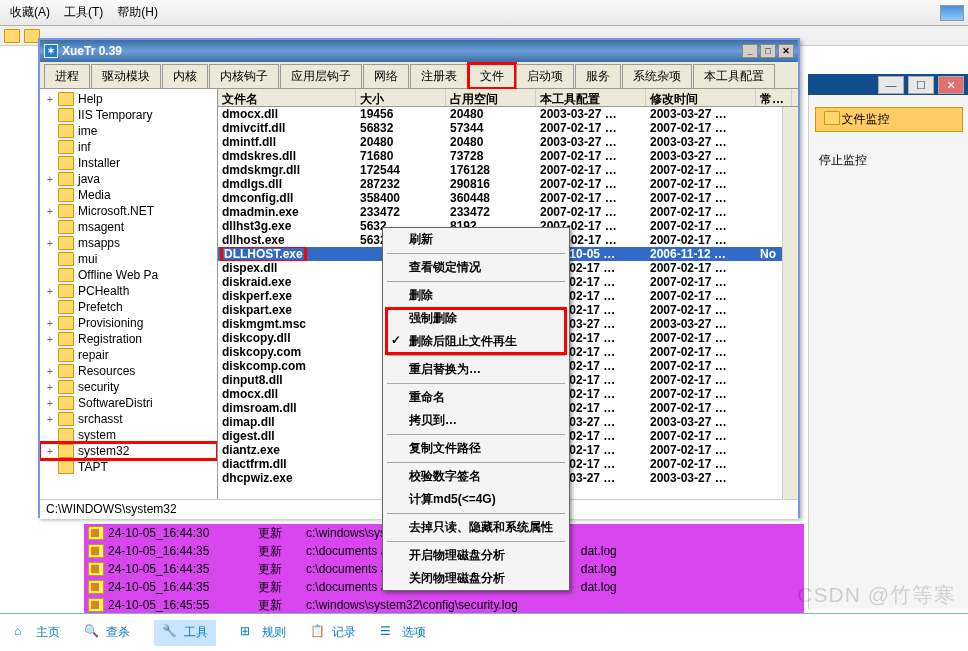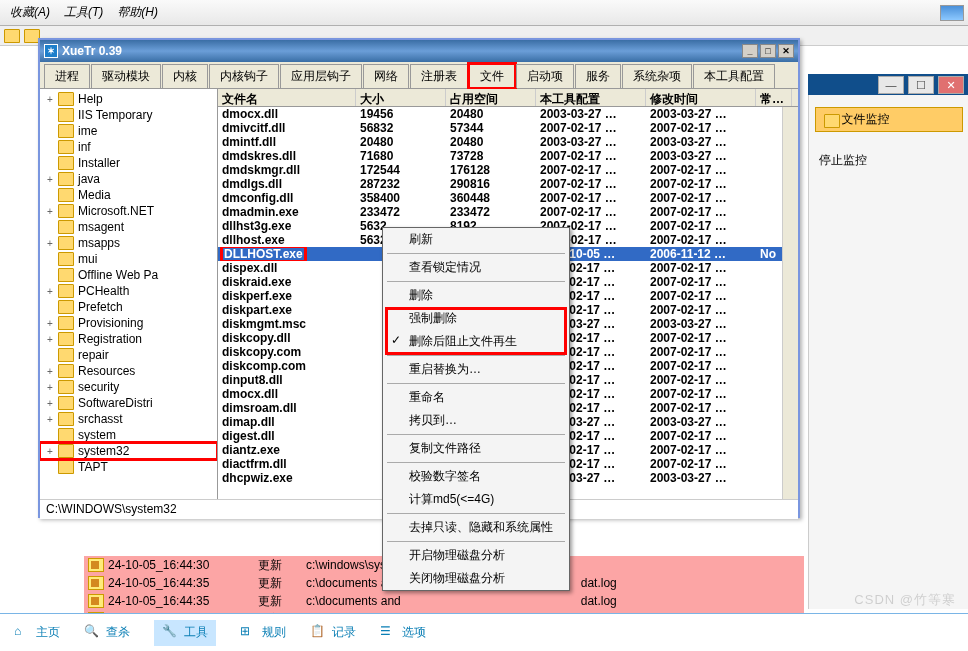--- a/index.html
+++ b/index.html
@@ -1,17 +1,17 @@
 <!DOCTYPE html>
 <html><head>
 <meta charset="utf-8">
 <style>
 * { margin:0; padding:0; box-sizing:border-box; font-family:"Microsoft YaHei","SimSun",sans-serif; font-size:12px; }
 body { background:#fff; width:968px; height:651px; overflow:hidden; position:relative; }
-.top-toolbar { height:26px; background:linear-gradient(#fafafa,#e8e8e8); border-bottom:1px solid #b0b0b0; display:flex; align-items:center; padding:0 4px; gap:2px;font-style:italic; }
+.top-toolbar { height:26px; background:linear-gradient(#fafafa,#e8e8e8); border-bottom:1px solid #b0b0b0; display:flex; align-items:center; padding:0 4px; gap:2px; }
 .top-toolbar span { padding:3px 6px; color:#000; }
 .flag { margin-left:auto; width:24px; height:16px; background:linear-gradient(#4a90d9,#8cc8ff); border:1px solid #999; position:relative; }
 .row2 { height:20px; display:flex; align-items:center; padding-left:2px; background:#f0f0f0; border-bottom:1px solid #ccc; }
 .folder-ico { width:16px; height:14px; background:#ffd970; border:1px solid #cc9900; border-radius:1px 1px 0 0; margin:0 2px; display:inline-block; }
 
 .main-window { position:absolute; left:38px; top:38px; width:762px; height:480px; border:2px solid #7a96df; background:#ece9d8; box-shadow:2px 2px 4px rgba(0,0,0,0.3); }
 .titlebar { height:22px; background:linear-gradient(#3a6ea5,#6b9ed8,#3a6ea5); color:#fff; display:flex; align-items:center; padding:0 4px; font-weight:bold; }
 .tb-ico { width:14px; height:14px; background:#1e7fcb; border:1px solid #fff; margin-right:4px; display:inline-flex; align-items:center; justify-content:center; font-size:9px; }
 .win-btns { margin-left:auto; display:flex; gap:2px; }
 .win-btn { width:16px; height:14px; background:#d4d0c8; border:1px solid #888; display:flex; align-items:center; justify-content:center; font-size:9px; color:#000; cursor:pointer; }
@@ -30,43 +30,43 @@
 .list-hdr { display:flex; background:#ece9d8; border-bottom:1px solid #999; height:18px; }
 .list-hdr div { padding:2px 4px; border-right:1px solid #ccc; }
 .c-name { width:138px; } .c-size { width:90px; } .c-used { width:90px; } .c-create { width:110px; } .c-mod { width:110px; } .c-ext { width:36px; }
 .rows { }
 .row { display:flex; height:14px; }
 .row div { padding:0 4px; white-space:nowrap; overflow:hidden; }
 .row.sel { background:#316ac5; color:#fff; }
 
 .pathbar { height:20px; border-top:1px solid #ccc; background:#fff; padding:2px 6px; }
 
-.ctx-menu { position:absolute; left:382px; top:227px; width:188px; background:#f4f4f4; border:1px solid #666; box-shadow:2px 2px 4px rgba(0,0,0,0.4); z-index:100; }
+.ctx-menu { position:absolute; left:382px; top:227px; width:188px; background:#f4f4f4; border:1px solid #666; box-shadow:2px 2px 4px rgba(0,0,0,0.4); z-index:100;font-weight:bold; }
 .ctx-item { padding:3px 8px 3px 26px; cursor:pointer; position:relative; white-space:nowrap; }
 .ctx-sep { height:1px; background:#aaa; margin:2px 4px; }
 .ctx-check:before { content:"✓"; position:absolute; left:8px; }
 
 .bg-panel { position:absolute; right:0; top:95px; width:160px; height:514px; background:#f5f5f5; border-left:1px solid #ccc; z-index:-1; }
-.bg-panel .yellow { background:#ffcc66; border:1px solid #cc9900; width:148px; margin:12px auto 0; padding:3px 6px; display:flex; align-items:flex-end; }
+.bg-panel .yellow { background:#ffcc66; border:1px solid #cc9900; width:148px; margin:12px auto 0; padding:3px 6px; display:flex; align-items:flex-start; }
 .bg-panel .stop { margin:20px 10px; }
 .bg-hdr { position:absolute; right:0; top:74px; width:160px; height:22px; background:#104e8b; z-index:-1; }
 .bg-winbtn { position:absolute; right:4px; top:76px; display:flex; gap:4px; z-index:-1; }
 .bg-winbtn span { width:26px; height:18px; background:#e8e8e8; border:1px solid #aaa; display:flex; align-items:center; justify-content:center; color:#444; font-size:11px;}
 
-.log-list { position:absolute; left:84px; top:524px; width:720px; background:#fca5a5;margin-top:32px; }
+.log-list { position:absolute; left:84px; top:524px; width:720px; background:#d946ef; }
 .log-row { display:flex; height:18px; align-items:center; }
 .log-ico { width:16px; height:14px; background:#ffeb7a; border:1px solid #cc9900; margin:0 4px; position:relative; }
 .log-ico:after { content:""; position:absolute; left:2px; top:2px; width:8px; height:8px; background:#d4881e; }
 .log-c1 { width:150px; } .log-c2 { width:48px; } .log-c3 { flex:1; }
 
 .bottom-nav { position:absolute; left:0; bottom:0; width:100%; height:38px; background:#fff; border-top:1px solid #7ab5e6; display:flex; align-items:center; padding:0 14px; gap:24px; }
 .bn-item { display:flex; align-items:center; gap:4px; color:#0b7fb5; cursor:pointer; }
 .bn-item.active { background:#c8e6ff; padding:4px 8px; }
 .bn-ico { width:18px; height:18px; display:inline-block; }
-.watermark { position:absolute; right:12px; bottom:42px; color:rgba(0,0,0,0.16); font-size:13px; letter-spacing:1px; }
+.watermark { position:absolute; right:12px; bottom:42px; color:rgba(0,0,0,0.16); font-size:21px; letter-spacing:1px; }
 
 .scrollv { position:absolute; right:0; top:18px; width:16px; bottom:0; background:#ece9d8; border-left:1px solid #ccc; }
 </style>
 </head>
 <body>
 
 <div class="top-toolbar">
   <span>收藏(A)</span>
   <span>工具(T)</span>
   <span>帮助(H)</span>

